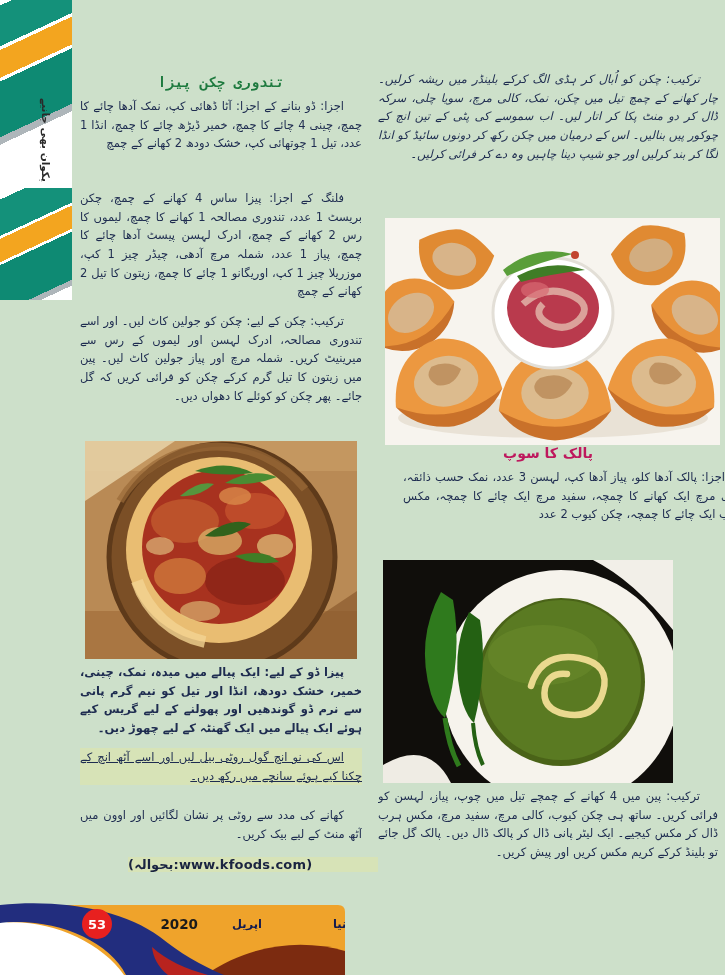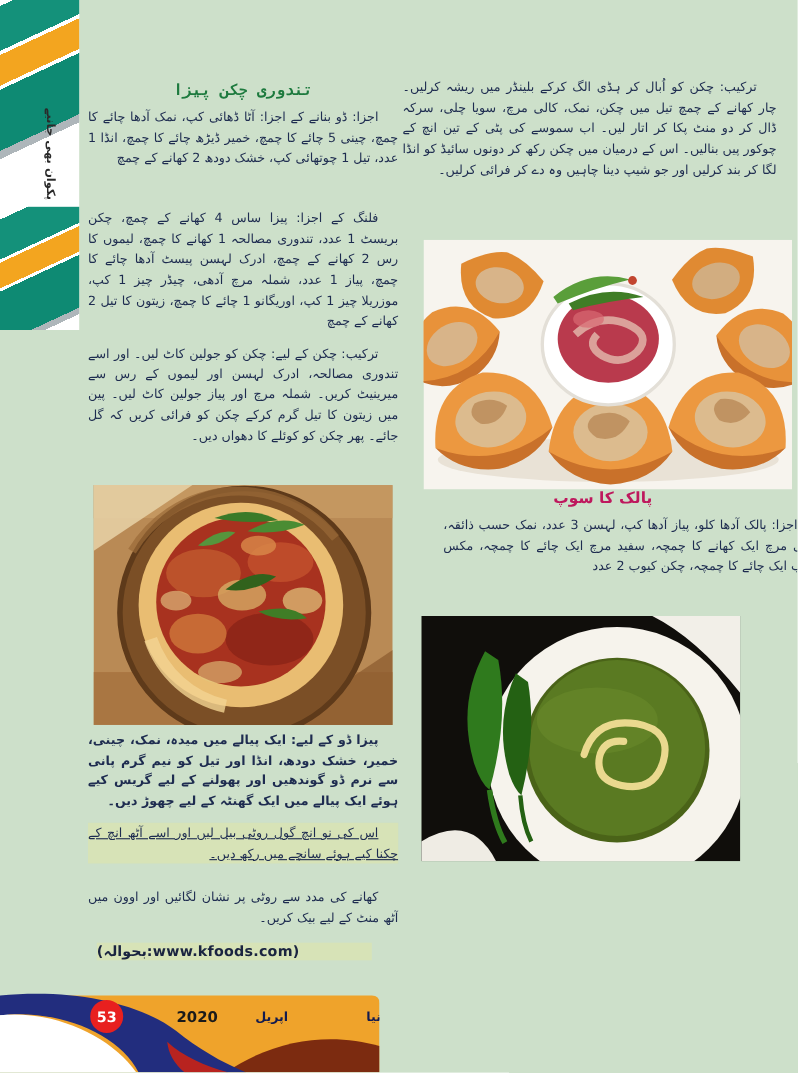--- a/index.html
+++ b/index.html
@@ -24,34 +24,34 @@
 
   
   .u{position:absolute;direction:rtl;text-align:justify;color:#1e2c50;
      font-size:11.5px;line-height:1.62;overflow:hidden;}
   .u p{margin:0;text-indent:18px;}
   .heading{position:absolute;direction:rtl;text-align:center;font-weight:bold;font-size:14px;}
   .h-green{color:#1d7a3e;font-family:Liberation Mono, monospace;}
   .h-pink{color:#be185d;}
   .hl{background:rgba(224,230,168,0.55);}
   .src-line{position:absolute;direction:rtl;text-align:left;color:#1a2440;
-     font-size:13px;font-weight:bold;letter-spacing:0.2px;}
+     font-size:13px;font-weight:bold;letter-spacing:0.2px;margin-left:40px;}
 
   
   .lc-title{left:80px;top:74px;width:282px;}
   .lc-dough{left:80px;top:97px;width:282px;max-height:90px;}
   .lc-fill{left:80px;top:189px;width:282px;max-height:121px;}
   .lc-meth1{left:80px;top:312px;width:282px;max-height:127px;}
   .lc-meth2{left:80px;top:663px;width:282px;max-height:83px;font-weight:bold;}
   .lc-meth3{left:80px;top:748px;width:282px;max-height:56px;text-decoration:underline;}
   .lc-meth4{left:80px;top:806px;width:282px;max-height:50px;}
   .lc-src{left:88px;top:857px;width:250px;}
 
   
-  .rc-meth1{left:366px;top:70px;width:340px;max-height:148px;}
+  .rc-meth1{left:378px;top:70px;width:340px;max-height:148px;font-style:italic;}
   .rc-title{left:378px;top:445px;width:340px;}
   .rc-ingr{left:378px;top:468px;width:340px;max-height:90px;margin-left:25px;}
   .rc-meth2{left:378px;top:787px;width:340px;max-height:115px;}
 
   
   .photo{position:absolute;display:block;}
   .ph-samosa{left:385px;top:218px;}
   .ph-pizza{left:85px;top:441px;}
   .ph-soup{left:383px;top:560px;}
 
@@ -65,21 +65,21 @@
 
   <div class="sidebar">
     <div class="ribbon ribbon-top"></div>
     <div class="ribbon ribbon-bottom"></div>
     <div class="side-vtext">پکوان بھی جانیے</div>
   </div>
 
   <div class="heading h-green lc-title">تندوری چکن پیزا</div>
 
   <div class="u lc-dough">
-    <p>اجزا: ڈو بنانے کے اجزا: آٹا ڈھائی کپ، نمک آدھا چائے کا چمچ، چینی 5 چائے کا چمچ، خمیر ڈیڑھ چائے کا چمچ، انڈا 1 عدد، تیل 1 چوتھائی کپ، خشک دودھ 2 کھانے کے چمچ</p>
+    <p>اجزا: ڈو بنانے کے اجزا: آٹا ڈھائی کپ، نمک آدھا چائے کا چمچ، چینی 4 چائے کا چمچ، خمیر ڈیڑھ چائے کا چمچ، انڈا 1 عدد، تیل 1 چوتھائی کپ، خشک دودھ 2 کھانے کے چمچ</p>
   </div>
 
   <div class="u lc-fill">
     <p>فلنگ کے اجزا: پیزا ساس 4 کھانے کے چمچ، چکن بریسٹ 1 عدد، تندوری مصالحہ 1 کھانے کا چمچ، لیموں کا رس 2 کھانے کے چمچ، ادرک لہسن پیسٹ آدھا چائے کا چمچ، پیاز 1 عدد، شملہ مرچ آدھی، چیڈر چیز 1 کپ، موزریلا چیز 1 کپ، اوریگانو 1 چائے کا چمچ، زیتون کا تیل 2 کھانے کے چمچ</p>
   </div>
 
   <div class="u lc-meth1">
     <p>ترکیب: چکن کے لیے: چکن کو جولین کاٹ لیں۔ اور اسے تندوری مصالحہ، ادرک لہسن اور لیموں کے رس سے میرینیٹ کریں۔ شملہ مرچ اور پیاز جولین کاٹ لیں۔ پین میں زیتون کا تیل گرم کرکے چکن کو فرائی کریں کہ گل جائے۔ پھر چکن کو کوئلے کا دھواں دیں۔</p>
   </div>
 
@@ -207,20 +207,23 @@
       <path d="M148,126 q10,-34 48,-28 q32,6 24,34 q-8,28 -38,22 q-24,-5 -20,-26 q4,-16 22,-14" stroke="#ead98f" stroke-width="6.5" fill="none" stroke-linecap="round"></path>
     </g>
     <g>
       <path d="M58,32 q-26,48 -10,102 q6,18 14,24 q18,-64 8,-118 z" fill="#2f7a1d"></path>
       <path d="M86,52 q-20,44 -6,92 q5,14 11,19 q14,-56 6,-103 z" fill="#246113"></path>
       <path d="M62,158 q4,30 14,48" stroke="#2f7a1d" stroke-width="5" fill="none"></path>
       <path d="M90,163 q2,26 10,42" stroke="#246113" stroke-width="4" fill="none"></path>
     </g>
   </svg>
 
+  <div class="u rc-meth2">
+    <p>ترکیب: پین میں 4 کھانے کے چمچے تیل میں چوپ، پیاز، لہسن کو فرائی کریں۔ ساتھ ہی چکن کیوب، کالی مرچ، سفید مرچ، مکس ہرب ڈال کر مکس کیجیے۔ ایک لیٹر پانی ڈال کر پالک ڈال دیں۔ پالک گل جائے تو بلینڈ کرکے کریم مکس کریں اور پیش کریں۔</p>
+  </div>
 
   <svg class="footer-svg" width="345" height="78" viewBox="0 0 345 78">
     <path d="M10,8 H338 Q345,8 345,15 V78 H0 Z" fill="#efa32b"></path>
     <path d="M205,78 C252,46 303,42 345,54 L345,78 Z" fill="#7c2b10"></path>
     <path d="M0,8 C60,2 122,12 160,40 C180,56 200,68 224,78 L126,78 C108,42 52,20 0,26 Z" fill="#222d7e"></path>
     <path d="M152,50 C166,63 186,72 208,78 L168,78 C158,70 153,60 152,50 Z" fill="#b8231f"></path>
     <path d="M0,26 C48,21 100,44 124,78 L0,78 Z" fill="#ffffff"></path>
     <circle cx="97" cy="27" r="15" fill="#e8201f"></circle>
     <text x="97" y="32" text-anchor="middle" font-size="13" font-weight="bold" fill="#ffffff">53</text>
     <text x="333" y="31" text-anchor="end" font-size="11.5" font-weight="bold" fill="#131b4f" direction="rtl">ماہنامہ خواتین دنیا</text>

